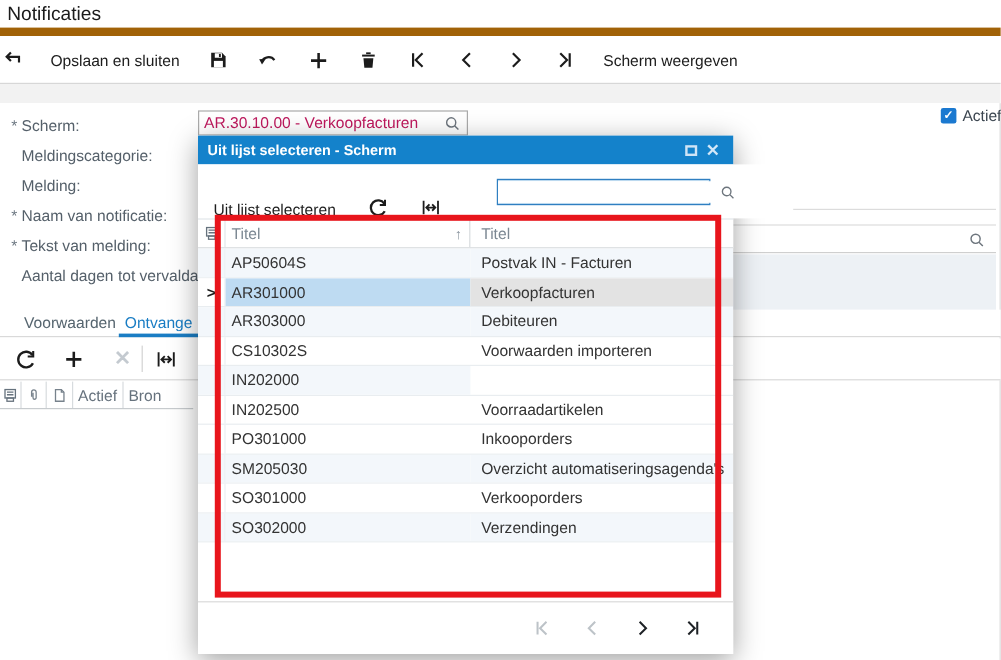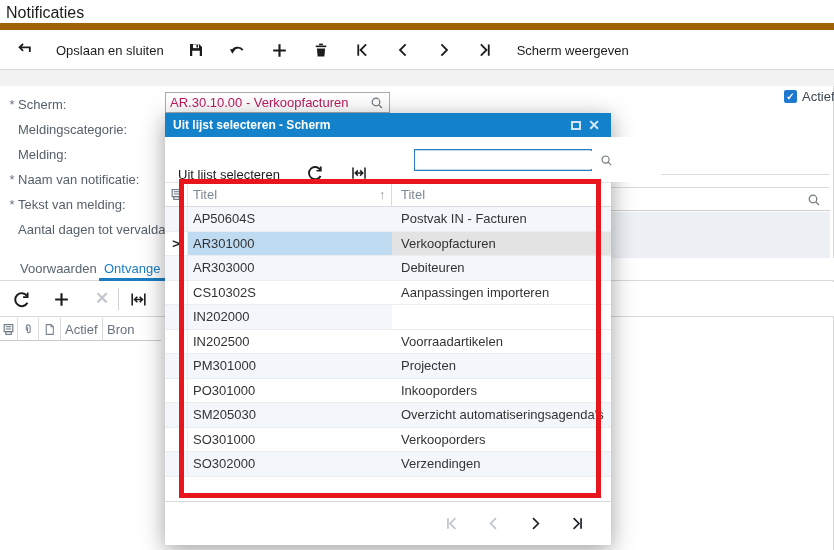--- a/index.html
+++ b/index.html
@@ -5,21 +5,21 @@
   *{box-sizing:border-box;margin:0;padding:0}
   html,body{width:834px;height:550px}
   body{font-family:"Liberation Sans",sans-serif;font-size:13px;color:#333;background:#fff;overflow:hidden;position:relative}
   #app{position:absolute;inset:0;width:834px;height:550px;background:#fff}
 
   
   .page-header{position:absolute;left:0;top:0;width:834px;height:30px;border-bottom:7px solid #a16207;background:#fff}
   .page-title{position:absolute;left:6px;top:4px;font-size:16px;color:#1b1b1b}
 
   
-  .main-toolbar{position:absolute;left:0;top:31px;width:834px;height:39px;border-bottom:1px solid #d7d7d7;background:#fff;display:flex;align-items:center;gap:23px;padding-left:14px}
+  .main-toolbar{position:absolute;left:0;top:31px;width:834px;height:39px;border-bottom:1px solid #d7d7d7;background:#fff;display:flex;align-items:center;gap:23px;}
   .tb-btn{display:flex;align-items:center;justify-content:center;color:#1c1c1c;cursor:pointer}
   .tb-label{font-size:13px;color:#1c1c1c;white-space:nowrap}
   .gap-strip{position:absolute;left:0;top:70px;width:834px;height:16px;background:#f2f2f2}
 
   svg.ic{display:block}
 
   
   .form-area{position:absolute;left:0;top:86px;width:834px;height:464px;background:#fff;border-right:1px solid #d6d6d6}
   .form-label{position:absolute;left:0;height:25px;display:flex;align-items:center;color:#55606a;white-space:nowrap;overflow:hidden}
   .req{width:12px;text-align:center;color:#6b7680;margin-left:6px}
@@ -350,35 +350,30 @@
           <div class="cell c-titel">Verkoopfacturen</div>
         </div>
         <div class="mrow alt">
           <div class="cell c-marker"></div>
           <div class="cell c-scherm">AR303000</div>
           <div class="cell c-titel">Debiteuren</div>
         </div>
         <div class="mrow">
           <div class="cell c-marker"></div>
           <div class="cell c-scherm">CS10302S</div>
-          <div class="cell c-titel">Aanpassingen importeren</div>
+          <div class="cell c-titel">Voorwaarden importeren</div>
         </div>
         <div class="mrow alt">
           <div class="cell c-marker"></div>
           <div class="cell c-scherm">IN202000</div>
         </div>
         <div class="mrow">
           <div class="cell c-marker"></div>
           <div class="cell c-scherm">IN202500</div>
           <div class="cell c-titel">Voorraadartikelen</div>
-        </div>
-        <div class="mrow alt">
-          <div class="cell c-marker"></div>
-          <div class="cell c-scherm">PM301000</div>
-          <div class="cell c-titel">Projecten</div>
         </div>
         <div class="mrow">
           <div class="cell c-marker"></div>
           <div class="cell c-scherm">PO301000</div>
           <div class="cell c-titel">Inkooporders</div>
         </div>
         <div class="mrow alt">
           <div class="cell c-marker"></div>
           <div class="cell c-scherm">SM205030</div>
           <div class="cell c-titel">Overzicht automatiseringsagenda's</div>

